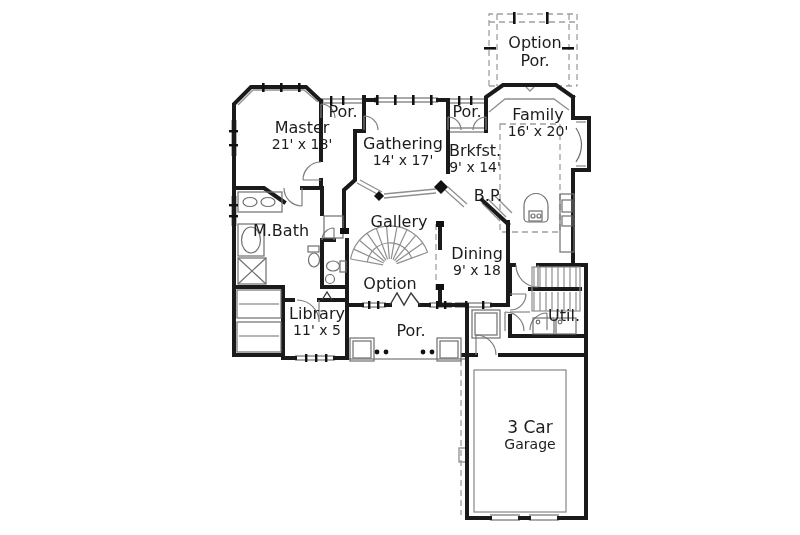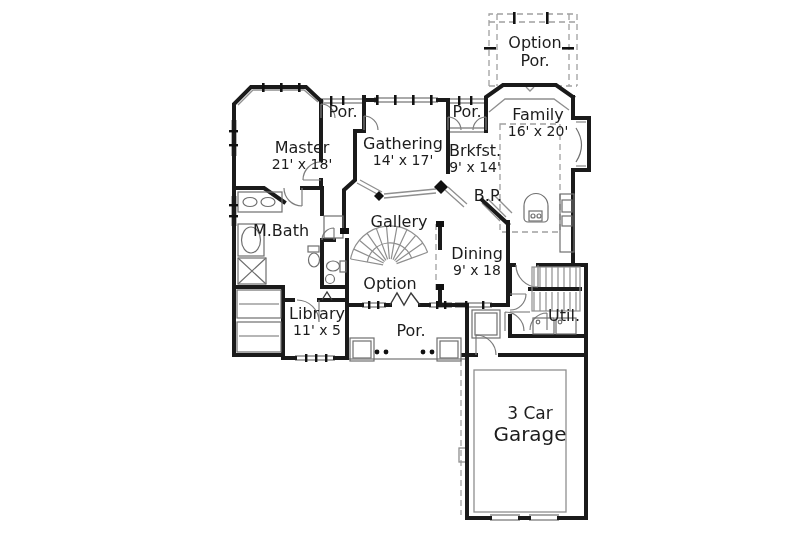--- a/index.html
+++ b/index.html
@@ -11,21 +11,21 @@
   .lbl{
     position:absolute;transform:translate(-50%,-50%);
     text-align:center;color:#1c1c1c;white-space:nowrap;line-height:1.12;
     z-index:5;
   }
   .lbl span{display:block;}
   .l1{font-size:16px;}
   .l2{font-size:14px;}
   .l1.lg{font-size:17px;}
   .l2.lg{font-size:16px;}
-  .l2.xl{font-size:20px;}
+  .l2.xl{font-size:14px;}
 </style>
 </head>
 <body>
 
 <div class="stage">
 
 <svg width="800" height="535" viewBox="0 0 800 535">
 
   <g stroke="#a0a0a0" stroke-width="1.3" fill="none" stroke-dasharray="6 4">
     <path d="M489,86 L489,14 L577,14 L577,86"></path>
@@ -257,21 +257,21 @@
     <rect x="436" y="221" width="8" height="6"></rect>
     <rect x="436" y="284" width="8" height="6"></rect>
     <rect x="340" y="228" width="9" height="6"></rect>
   </g>
 </svg>
 
 <div class="lbl" style="left:535px;top:52px">
   <span class="l1">Option</span>
   <span class="l2 lg">Por.</span>
 </div>
-<div class="lbl" style="left:302px;top:156px">
+<div class="lbl" style="left:302px;top:136px">
   <span class="l1">Master</span>
   <span class="l2">21' x 18'</span>
 </div>
 <div class="lbl" style="left:343px;top:112px">
   <span class="l1">Por.</span>
 </div>
 <div class="lbl" style="left:403px;top:152px">
   <span class="l1">Gathering</span>
   <span class="l2">14' x 17'</span>
 </div>
@@ -305,18 +305,18 @@
 <div class="lbl" style="left:317px;top:322px">
   <span class="l1">Library</span>
   <span class="l2">11' x 5</span>
 </div>
 <div class="lbl" style="left:411px;top:331px">
   <span class="l1">Por.</span>
 </div>
 <div class="lbl" style="left:564px;top:316px">
   <span class="l1">Util.</span>
 </div>
-<div class="lbl" style="left:530px;top:425px">
+<div class="lbl" style="left:530px;top:435px">
   <span class="l1 lg">3 Car</span>
   <span class="l2 xl">Garage</span>
 </div>
 
 </div>
 
 </body></html>

